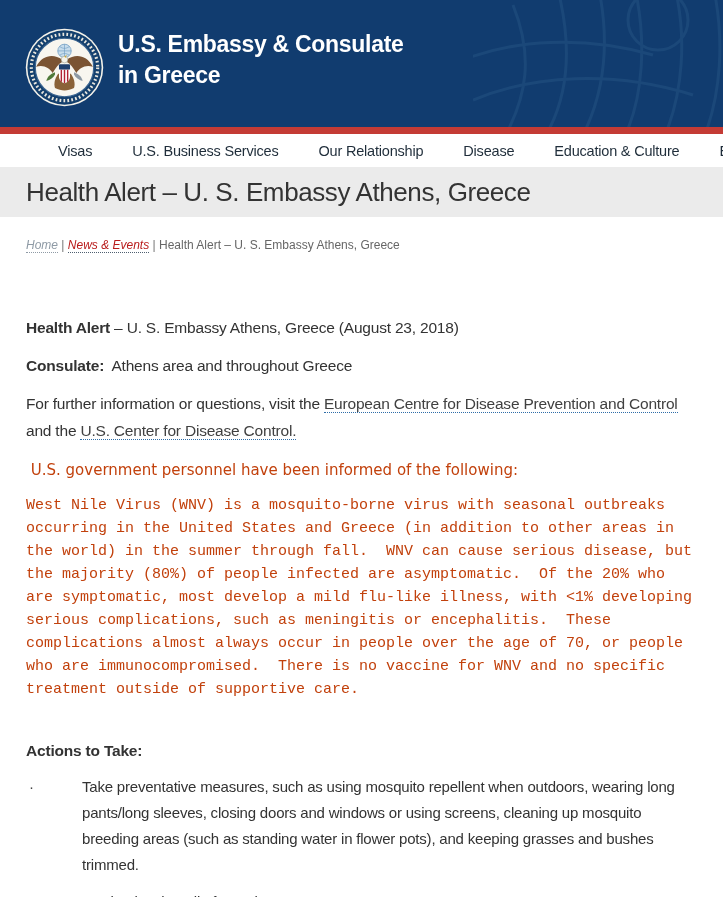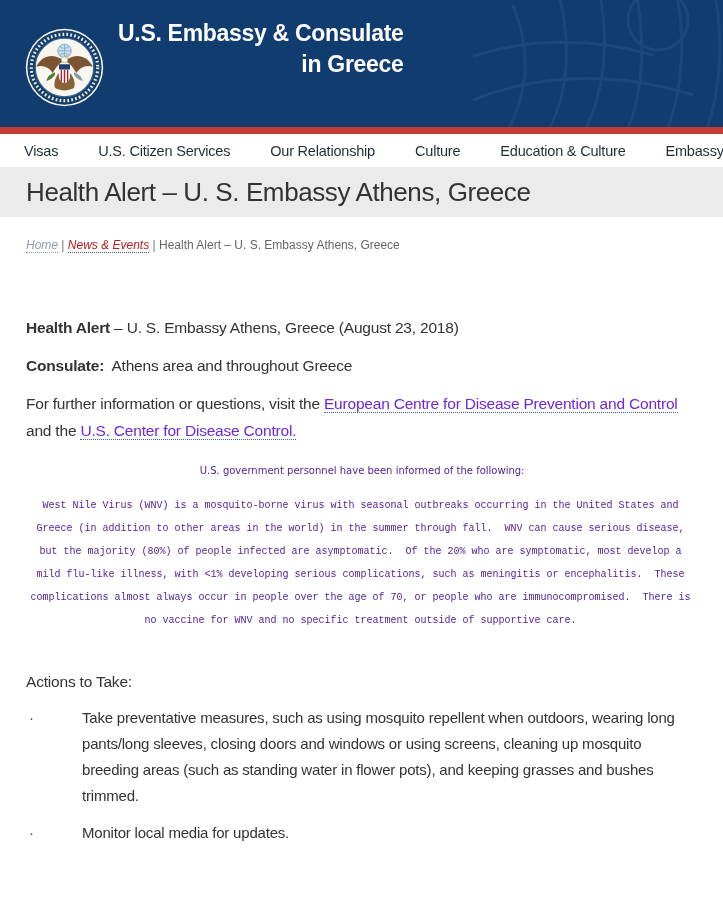--- a/index.html
+++ b/index.html
@@ -5,29 +5,29 @@
   html,body{margin:0;padding:0;}
   body{
     width:723px;height:897px;overflow:hidden;background:#fff;
     font-family:"Liberation Sans",sans-serif;position:relative;
   }
   
   .site-header{height:127px;background:#113C6F;position:relative;overflow:hidden;}
   .watermark{position:absolute;top:0;right:0;height:127px;width:250px;opacity:.8;}
   .seal{position:absolute;left:25px;top:28px;width:79px;height:79px;}
   .org-title{
-    position:absolute;left:118px;top:18px;color:#fff;
-    font-size:23px;font-weight:bold;line-height:31px;letter-spacing:-0.3px;text-align:right;
+    position:absolute;left:118px;top:29px;color:#fff;
+    font-size:23px;font-weight:bold;line-height:31px;letter-spacing:-0.3px;
   }
   
   .stripe{height:7px;background:#C43B35;}
   
   .main-nav{
     height:33px;background:#fff;display:flex;align-items:center;
-    gap:40px;padding-left:24px;white-space:nowrap;overflow:hidden;
+    gap:40px;padding-left:58px;white-space:nowrap;overflow:hidden;
   }
   .nav-item{
     font-size:14.5px;font-weight:500;color:#1F2D3A;letter-spacing:-0.2px;
     cursor:pointer;flex:0 0 auto;
   }
   
   .titlebar{height:50px;background:#EBEBEB;display:flex;align-items:center;padding-left:26px;}
   .page-title{
     margin:0;font-size:26px;font-weight:500;color:#333;
     letter-spacing:-0.4px;line-height:1;
@@ -40,29 +40,29 @@
   .bc-link.bc-news{color:#b91c1c;border-bottom-color:#4E5F70;}
   .bc-current{color:#666;}
   
   .content{padding:62px 28px 0 26px;}
   .content p{white-space:pre-wrap;}
   .p-cond{
     font-size:15.5px;line-height:27px;letter-spacing:-0.2px;
     color:#333;margin:0 0 11px;
   }
   .p-wide{
-    font-family:"DejaVu Sans",sans-serif;font-size:10px;line-height:23px;
-    color:#4c1d95;letter-spacing:0;margin:0 0 12px;text-align:center;
+    font-family:"DejaVu Sans",sans-serif;font-size:15px;line-height:23px;
+    color:#c2410c;letter-spacing:0;margin:0 0 12px;
   }
   .p-personnel{margin-top:15px;}
   .p-wnv{margin-bottom:36px;font-family:Liberation Mono, monospace;}
-  .p-actions{margin-top:24px;margin-bottom:10px;font-weight:normal;}
+  .p-actions{margin-top:24px;margin-bottom:10px;font-weight:bold;}
   .lbl{font-weight:bold;}
   .txt-link{
-    color:#6d28d9;border-bottom:1px dotted #2E6DA8;text-decoration:none;cursor:pointer;
+    color:#404040;border-bottom:1px dotted #2E6DA8;text-decoration:none;cursor:pointer;
   }
   
   .action-list{list-style:none;margin:0;padding:0;}
   .action-list li{
     display:flex;font-size:15px;line-height:26px;letter-spacing:-0.2px;
     color:#333;margin:0 0 11px;
   }
   .bullet-marker{flex:0 0 29px;padding-left:3px;color:#444;}
   .bullet-text{flex:1;white-space:pre-wrap;margin-left:24px;}
 </style>
@@ -105,23 +105,23 @@
   <div class="org-title">
       <div>U.S. Embassy &amp; Consulate</div>
       <div>in Greece</div>
     </div>
 </header>
 
 <div class="stripe"></div>
 
 <nav class="main-nav">
   <span class="nav-item">Visas</span>
-  <span class="nav-item">U.S. Citizen Services</span>
+  <span class="nav-item">U.S. Business Services</span>
   <span class="nav-item">Our Relationship</span>
-  <span class="nav-item">Culture</span>
+  <span class="nav-item">Disease</span>
   <span class="nav-item">Education &amp; Culture</span>
   <span class="nav-item">Embassy &amp; Consulate</span>
 </nav>
 
 <div class="titlebar">
   <h1 class="page-title">Health Alert – U. S. Embassy Athens, Greece</h1>
 </div>
 
 <div class="breadcrumb"><span class="bc-link">Home</span><span class="bc-sep"> | </span><span class="bc-link bc-news">News &amp; Events</span><span class="bc-sep"> | </span><span class="bc-current">Health Alert – U. S. Embassy Athens, Greece</span></div>
 

